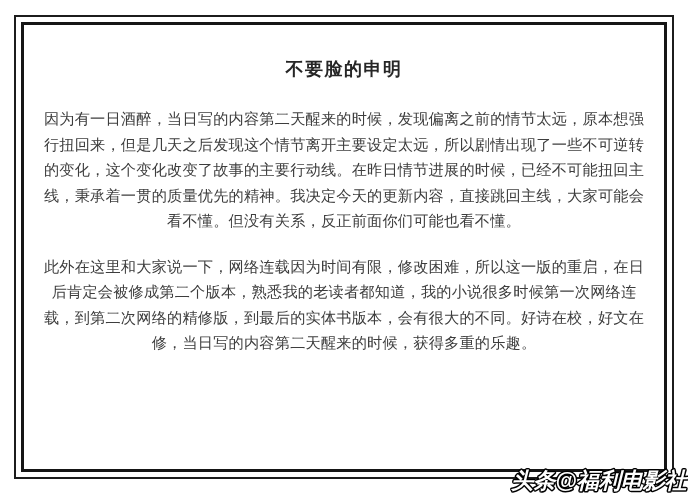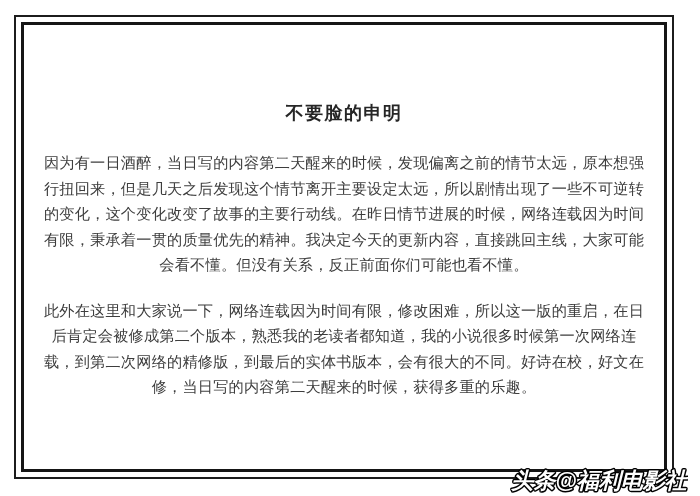--- a/index.html
+++ b/index.html
@@ -28,21 +28,20 @@
   .frame-inner {
     width: 100%;
     height: 100%;
     border: 3px solid #151515;
     box-sizing: border-box;
     background: #ffffff;
   }
   .content {
     padding: 32px 15px 0;
     text-align: center;
-    margin-top: 44px;
   }
   .statement-title {
     font-size: 18px;
     line-height: 25px;
     font-weight: bold;
     color: #262626;
     letter-spacing: 1.5px;
     margin: 0 0 24px 0;
   }
   .statement-para {
@@ -75,21 +74,21 @@
     paint-order: stroke fill;
   }
 </style>
 </head>
 <body>
 
 <div class="frame-outer">
   <div class="frame-inner">
     <div class="content">
       <h1 class="statement-title">不要脸的申明</h1>
-      <p class="statement-para">因为有一日酒醉，当日写的内容第二天醒来的时候，发现偏离之前的情节太远，原本想强行扭回来，但是几天之后发现这个情节离开主要设定太远，所以剧情出现了一些不可逆转的变化，这个变化改变了故事的主要行动线。在昨日情节进展的时候，网络连载因为时间有限，秉承着一贯的质量优先的精神。我决定今天的更新内容，直接跳回主线，大家可能会看不懂。但没有关系，反正前面你们可能也看不懂。</p>
+      <p class="statement-para">因为有一日酒醉，当日写的内容第二天醒来的时候，发现偏离之前的情节太远，原本想强行扭回来，但是几天之后发现这个情节离开主要设定太远，所以剧情出现了一些不可逆转的变化，这个变化改变了故事的主要行动线。在昨日情节进展的时候，已经不可能扭回主线，秉承着一贯的质量优先的精神。我决定今天的更新内容，直接跳回主线，大家可能会看不懂。但没有关系，反正前面你们可能也看不懂。</p>
       <p class="statement-para">此外在这里和大家说一下，网络连载因为时间有限，修改困难，所以这一版的重启，在日后肯定会被修成第二个版本，熟悉我的老读者都知道，我的小说很多时候第一次网络连载，到第二次网络的精修版，到最后的实体书版本，会有很大的不同。好诗在校，好文在修，当日写的内容第二天醒来的时候，获得多重的乐趣。</p>
     </div>
   </div>
 </div>
 
 <div class="watermark">
   <svg width="178" height="30" viewBox="0 0 178 30" aria-hidden="true">
     <text x="89" y="24" text-anchor="middle">头条@福利电影社</text>
   </svg>
 </div>

